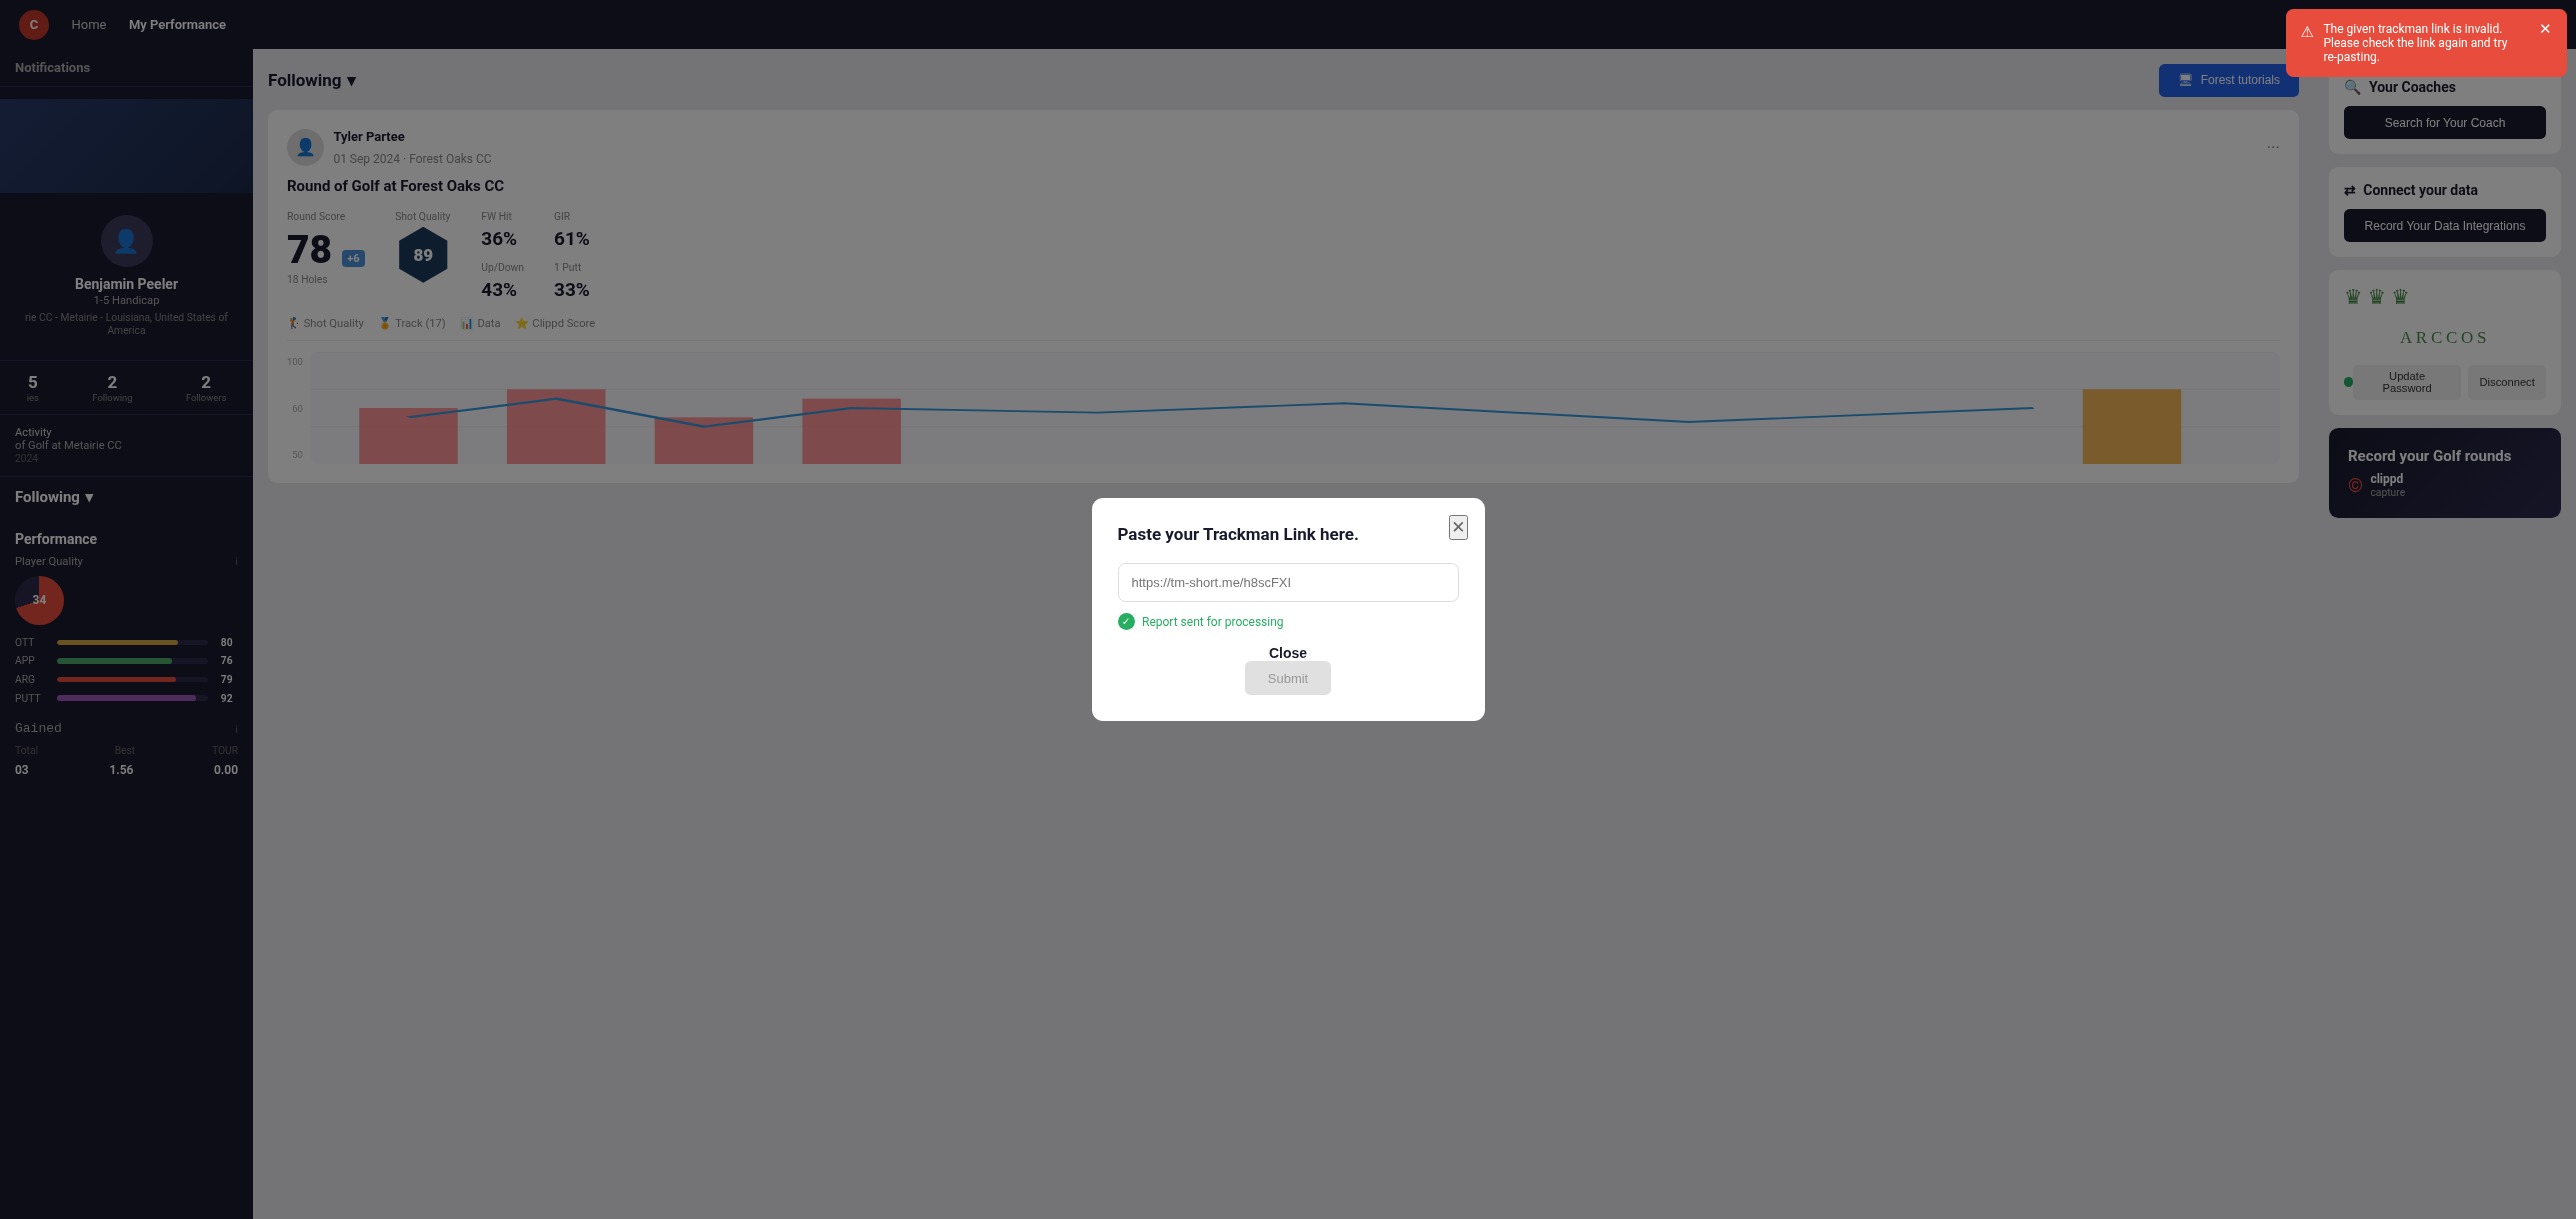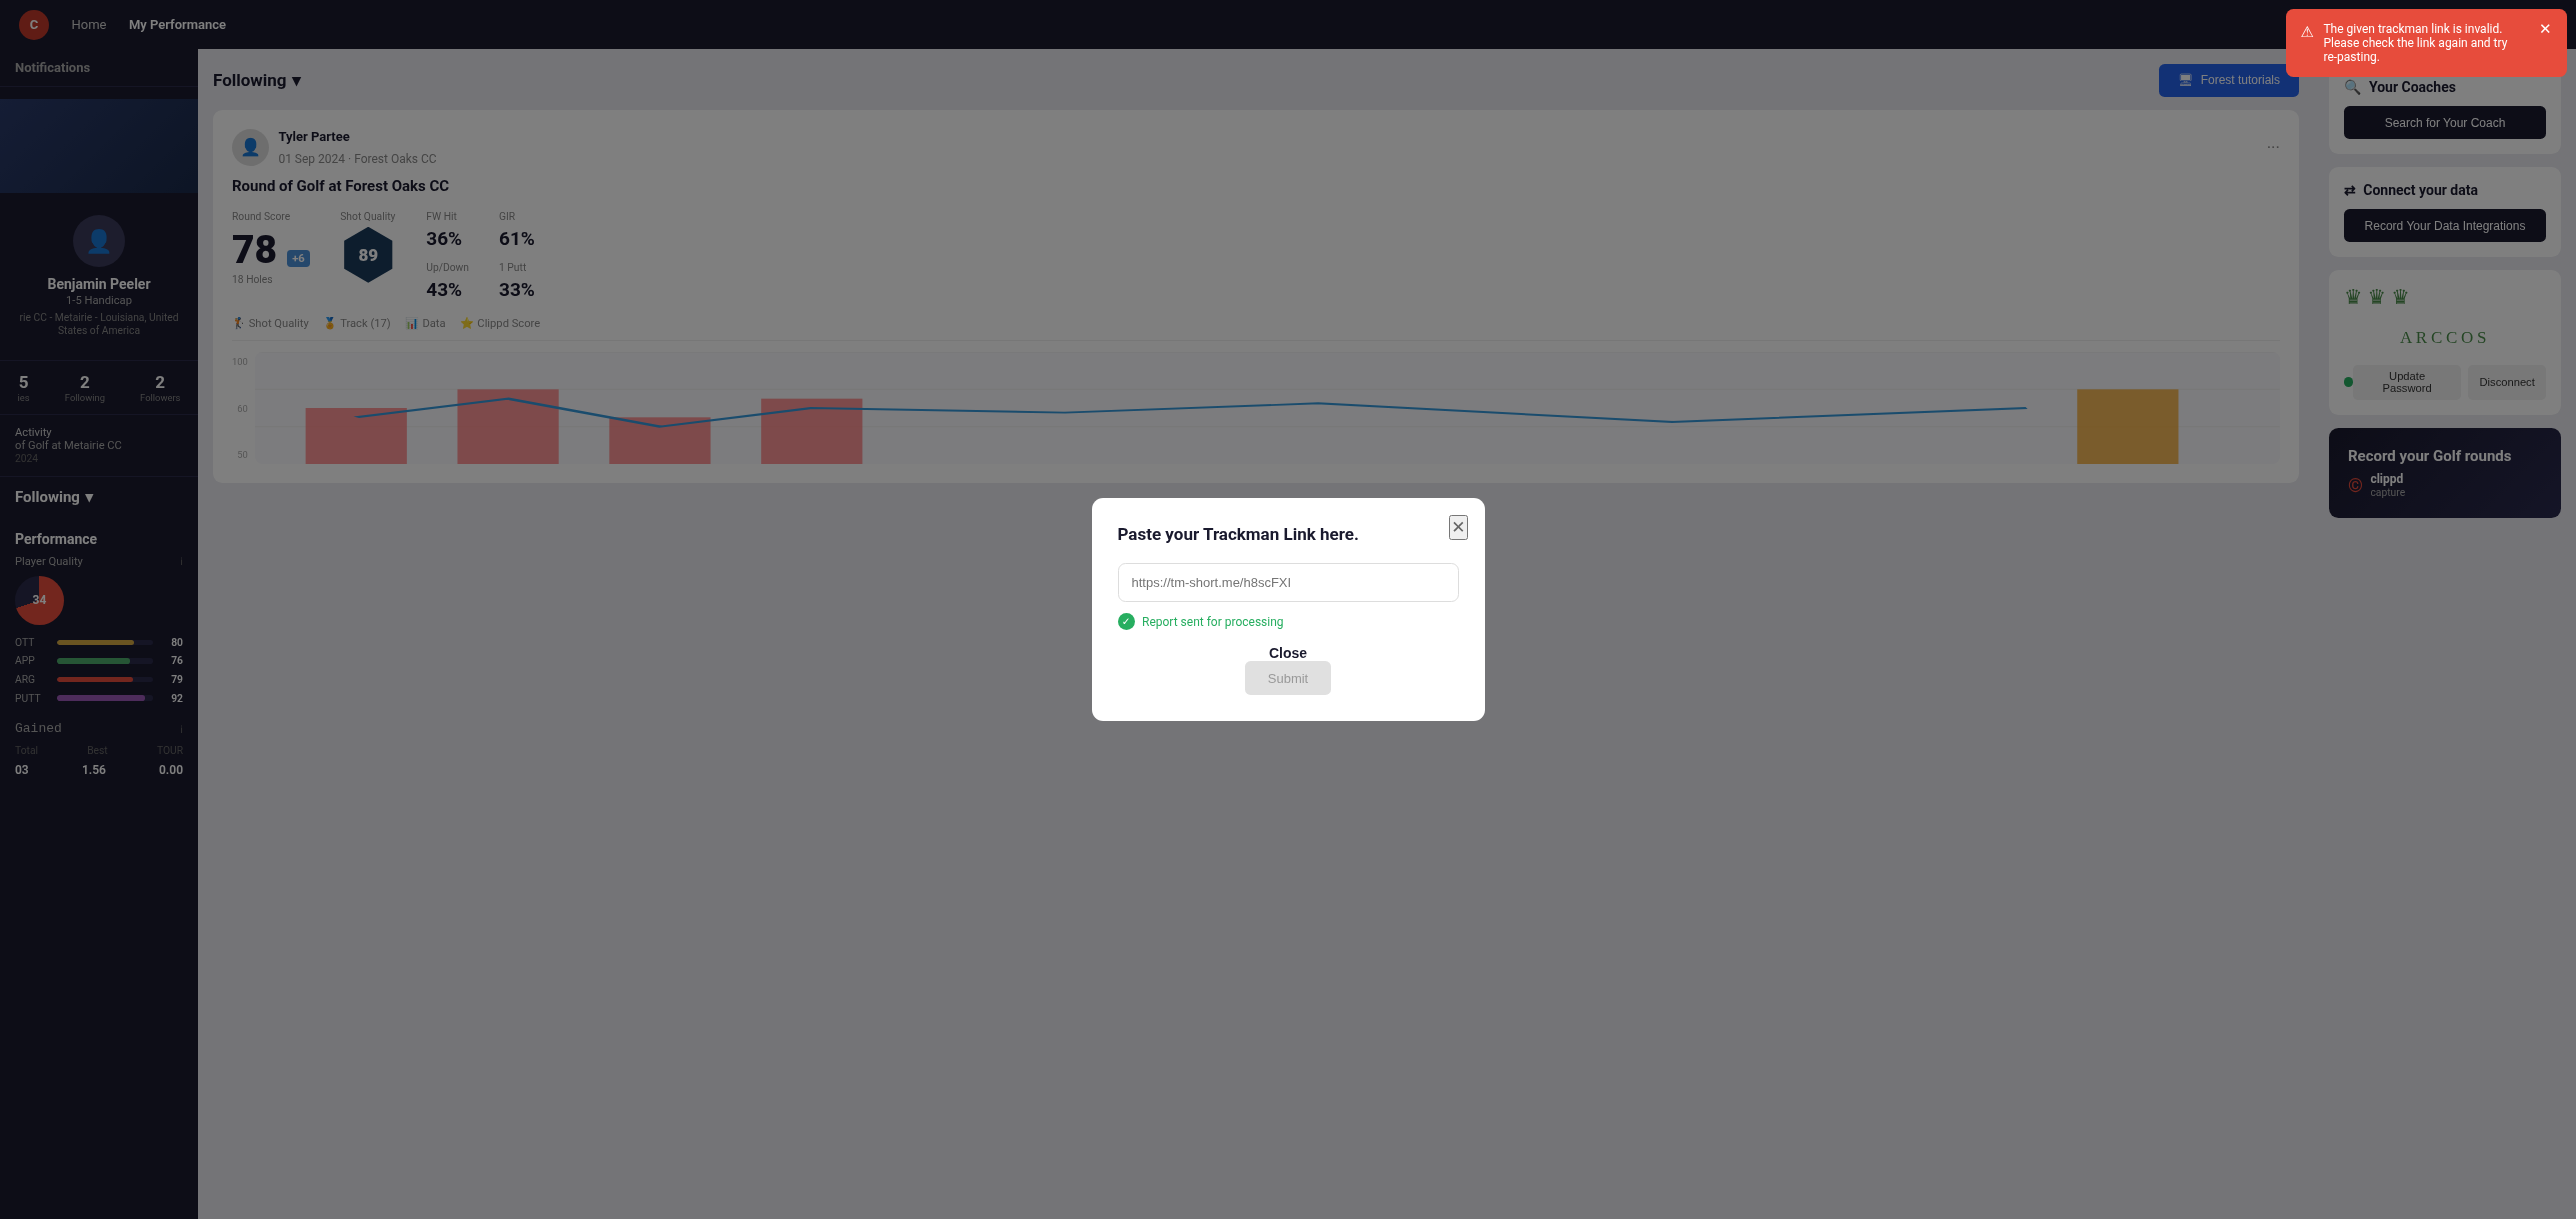--- a/index.html
+++ b/index.html
@@ -103,21 +103,21 @@
     .toast-icon { font-size: 15px; flex-shrink: 0; margin-top: 0.9px; }
 
     
     .layout {
       display: flex;
       height: calc(100vh - 49px);
     }
 
     
     .sidebar {
-      width: 198px;
+      width: 253px;
       background: #1a1a2e;
       color: white;
       flex-shrink: 0;
       overflow-y: auto;
     }
     .sidebar-profile {
       padding: 22.5px 15px;
       border-bottom: 0.9px solid #2a2a4a;
       text-align: center;
     }
@@ -222,21 +222,21 @@
       flex: 1;
       height: 5.6px;
       background: #2a2a4a;
       border-radius: 2.8px;
       overflow: hidden;
     }
     .sidebar-pq-bar {
       height: 100%;
       border-radius: 2.8px;
     }
-    .sidebar-pq-val { width: 22.5px; text-align: right; color: white; font-weight: 600; }
+    .sidebar-pq-val { width: 22.5px; text-align: center; color: white; font-weight: 600; }
 
     
     .sidebar-donut-wrap {
       display: flex;
       align-items: center;
       gap: 11.2px;
       padding: 0 15px 11.2px;
     }
 
     

